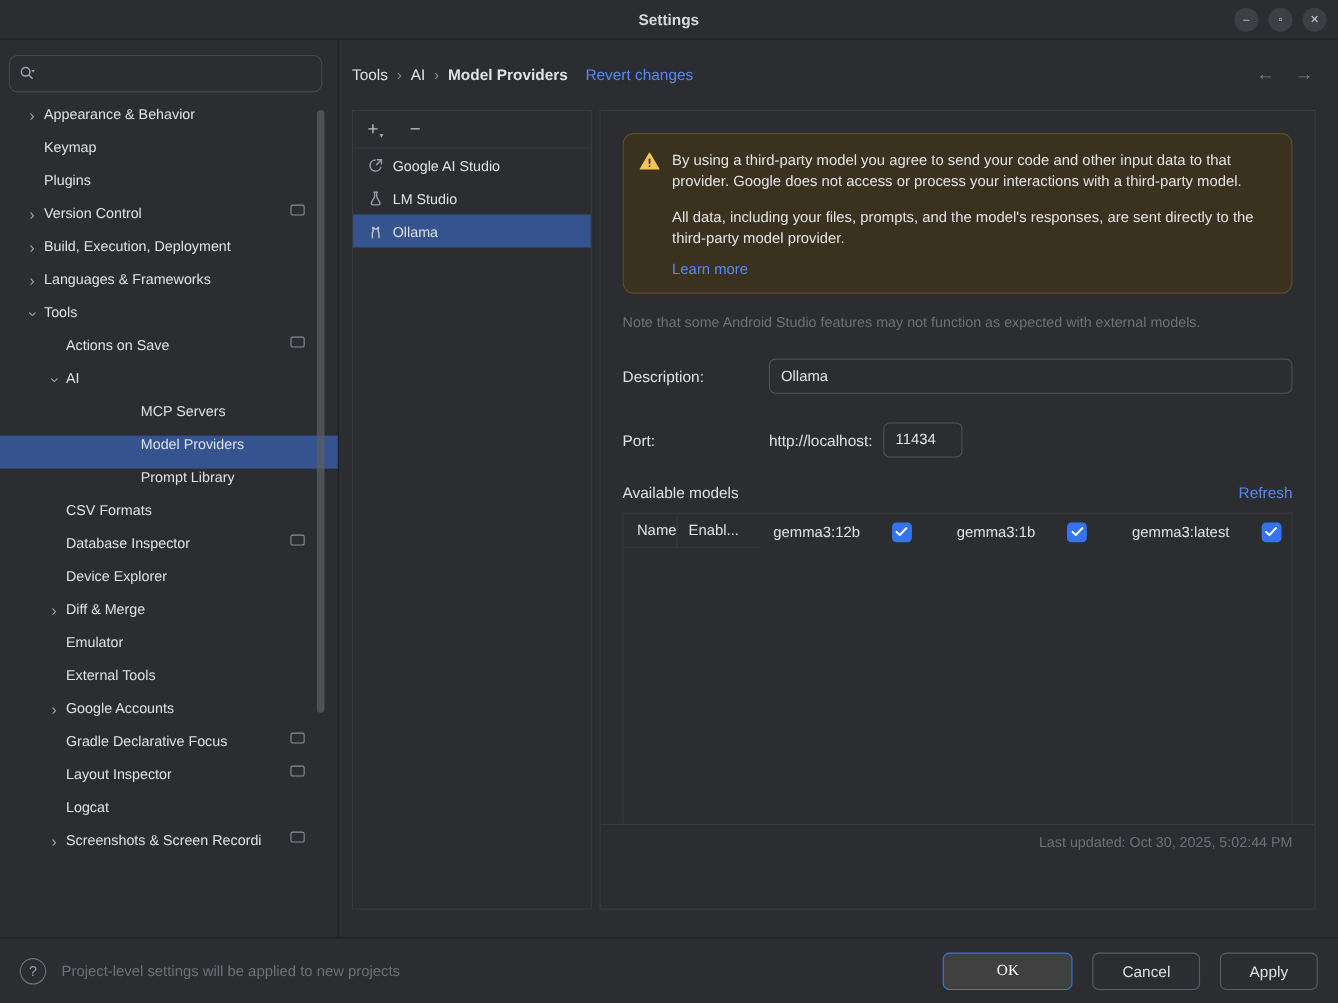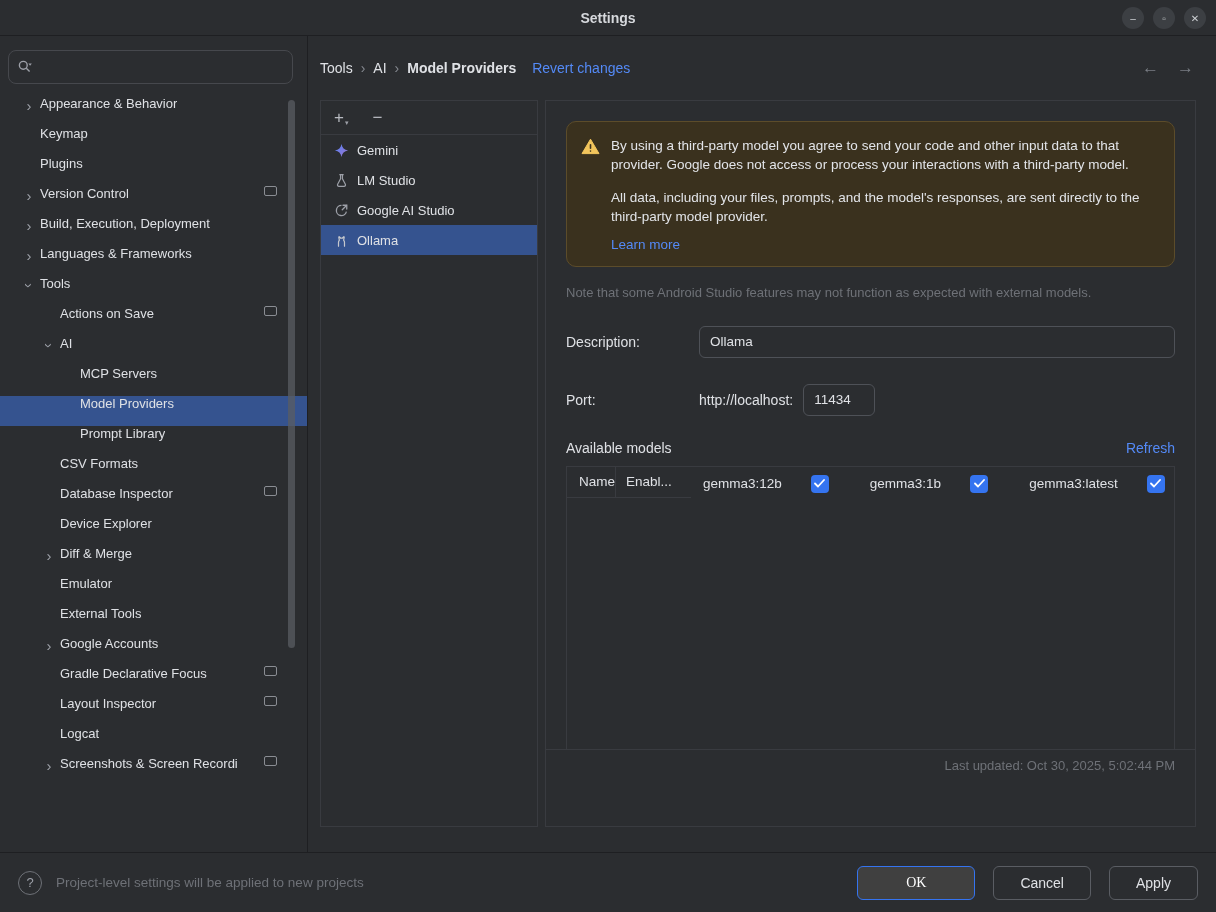--- a/index.html
+++ b/index.html
@@ -17,21 +17,21 @@
   .win-btn { width:22px; height:22px; border-radius:50%; background:#3c3f43; color:#cdd0d4;
     display:flex; align-items:center; justify-content:center; font-size:10px; cursor:default; }
   
   .layout { display:flex; height:816px; }
   
   .sidebar { width:308px; flex-shrink:0; border-right:1px solid #1e1f22; position:relative; }
   .search-box { display:flex; align-items:center; gap:6px; height:34px;
     margin:14px 14px 12px 8px; border:1px solid #46484d; border-radius:8px; padding:0 8px; }
   .search-box input { background:transparent; border:none; outline:none; color:#dfe1e5; flex:1; font:inherit; min-width:0; }
   .tree-row { display:flex; height:30px; cursor:default; }
-  .lvl0 { padding-left:20px; } .lvl1 { padding-left:40px; } .lvl2 { padding-left:60px; }
+  .lvl0 { padding-left:20px; } .lvl1 { padding-left:40px; } .lvl2 { padding-left:60px;gap:48px; }
   .chev { width:18px; height:18px; display:flex; align-items:center; justify-content:center;
     color:#9da0a8; font-size:15px; flex-shrink:0; }
   .chev.r::before { content:"›"; }
   .chev.d::before { content:"›"; transform:rotate(90deg); display:block; line-height:1; }
   .chev.none::before { content:""; }
   .tree-label { margin-left:2px; white-space:nowrap; overflow:hidden; }
   .tree-row.selected { background:#35538f; }
   .badge { margin-left:auto; margin-right:30px; width:13px; height:10px;
     border:1px solid #8a8d93; border-radius:2px; flex-shrink:0; }
   .scrollbar { position:absolute; right:12px; top:64px; width:7px; height:548px;
@@ -244,49 +244,35 @@
 
     <div class="panels">
 
       <div class="providers-panel">
         <div class="providers-toolbar">
           <span class="tool-btn"><span>+</span><span class="caret">▾</span></span>
           <span class="tool-btn">−</span>
         </div>
         <div class="provider-row">
           <span class="picon">
-            <svg width="15" height="15" viewBox="0 0 16 16">
-              <defs>
-                  <linearGradient id="gemGrad" x1="0" y1="0" x2="1" y2="1">
-                <stop offset="0" stop-color="#5684f7"></stop>
-                    <stop offset="1" stop-color="#9b72cb"></stop>
-              </linearGradient>
-                </defs>
-              <path d="M8 1 C8.6 5 11 7.4 15 8 11 8.6 8.6 11 8 15 7.4 11 5 8.6 1 8 5 7.4 7.4 5 8 1Z" fill="url(#gemGrad)"></path>
+            <svg width="15" height="15" viewBox="0 0 16 16" fill="none" stroke="#9da0a8" stroke-width="1.4">
+              <path d="M13.2 9.2 A5.4 5.4 0 1 1 8 2.6"></path>
+              <path d="M9.6 2.4 h4 v4" stroke-linecap="round"></path>
+              <path d="M13.3 2.7 L8.8 7.2" stroke-linecap="round"></path>
             </svg>
           </span>
-          <span class="provider-label">Gemini</span>
+          <span class="provider-label">Google AI Studio</span>
         </div>
         <div class="provider-row">
           <span class="picon">
             <svg width="15" height="15" viewBox="0 0 16 16" fill="none" stroke="#9da0a8" stroke-width="1.3" stroke-linejoin="round" stroke-linecap="round">
               <path d="M6.2 1.8h3.6M7 1.8v4.4L3.9 12a1.5 1.5 0 0 0 1.3 2.2h5.6a1.5 1.5 0 0 0 1.3-2.2L9 6.2V1.8"></path>
             </svg>
           </span>
           <span class="provider-label">LM Studio</span>
-        </div>
-        <div class="provider-row">
-          <span class="picon">
-            <svg width="15" height="15" viewBox="0 0 16 16" fill="none" stroke="#9da0a8" stroke-width="1.4">
-              <path d="M13.2 9.2 A5.4 5.4 0 1 1 8 2.6"></path>
-              <path d="M9.6 2.4 h4 v4" stroke-linecap="round"></path>
-              <path d="M13.3 2.7 L8.8 7.2" stroke-linecap="round"></path>
-            </svg>
-          </span>
-          <span class="provider-label">Google AI Studio</span>
         </div>
         <div class="provider-row selected">
           <span class="picon">
             <svg width="15" height="15" viewBox="0 0 16 16" fill="none" stroke="#c6c9ce" stroke-width="1.3" stroke-linecap="round" stroke-linejoin="round">
               <path d="M4.8 14v-4a3.3 3.3 0 0 1 .9-2.3L5.1 4.5c-.1-.5.5-.8.8-.4l1.2 1.5a3.5 3.5 0 0 1 1.8 0l1.2-1.5c.3-.4.9-.1.8.4l-.6 3.2a3.3 3.3 0 0 1 .9 2.3v4"></path>
             </svg>
           </span>
           <span class="provider-label">Ollama</span>
         </div>
       </div>

